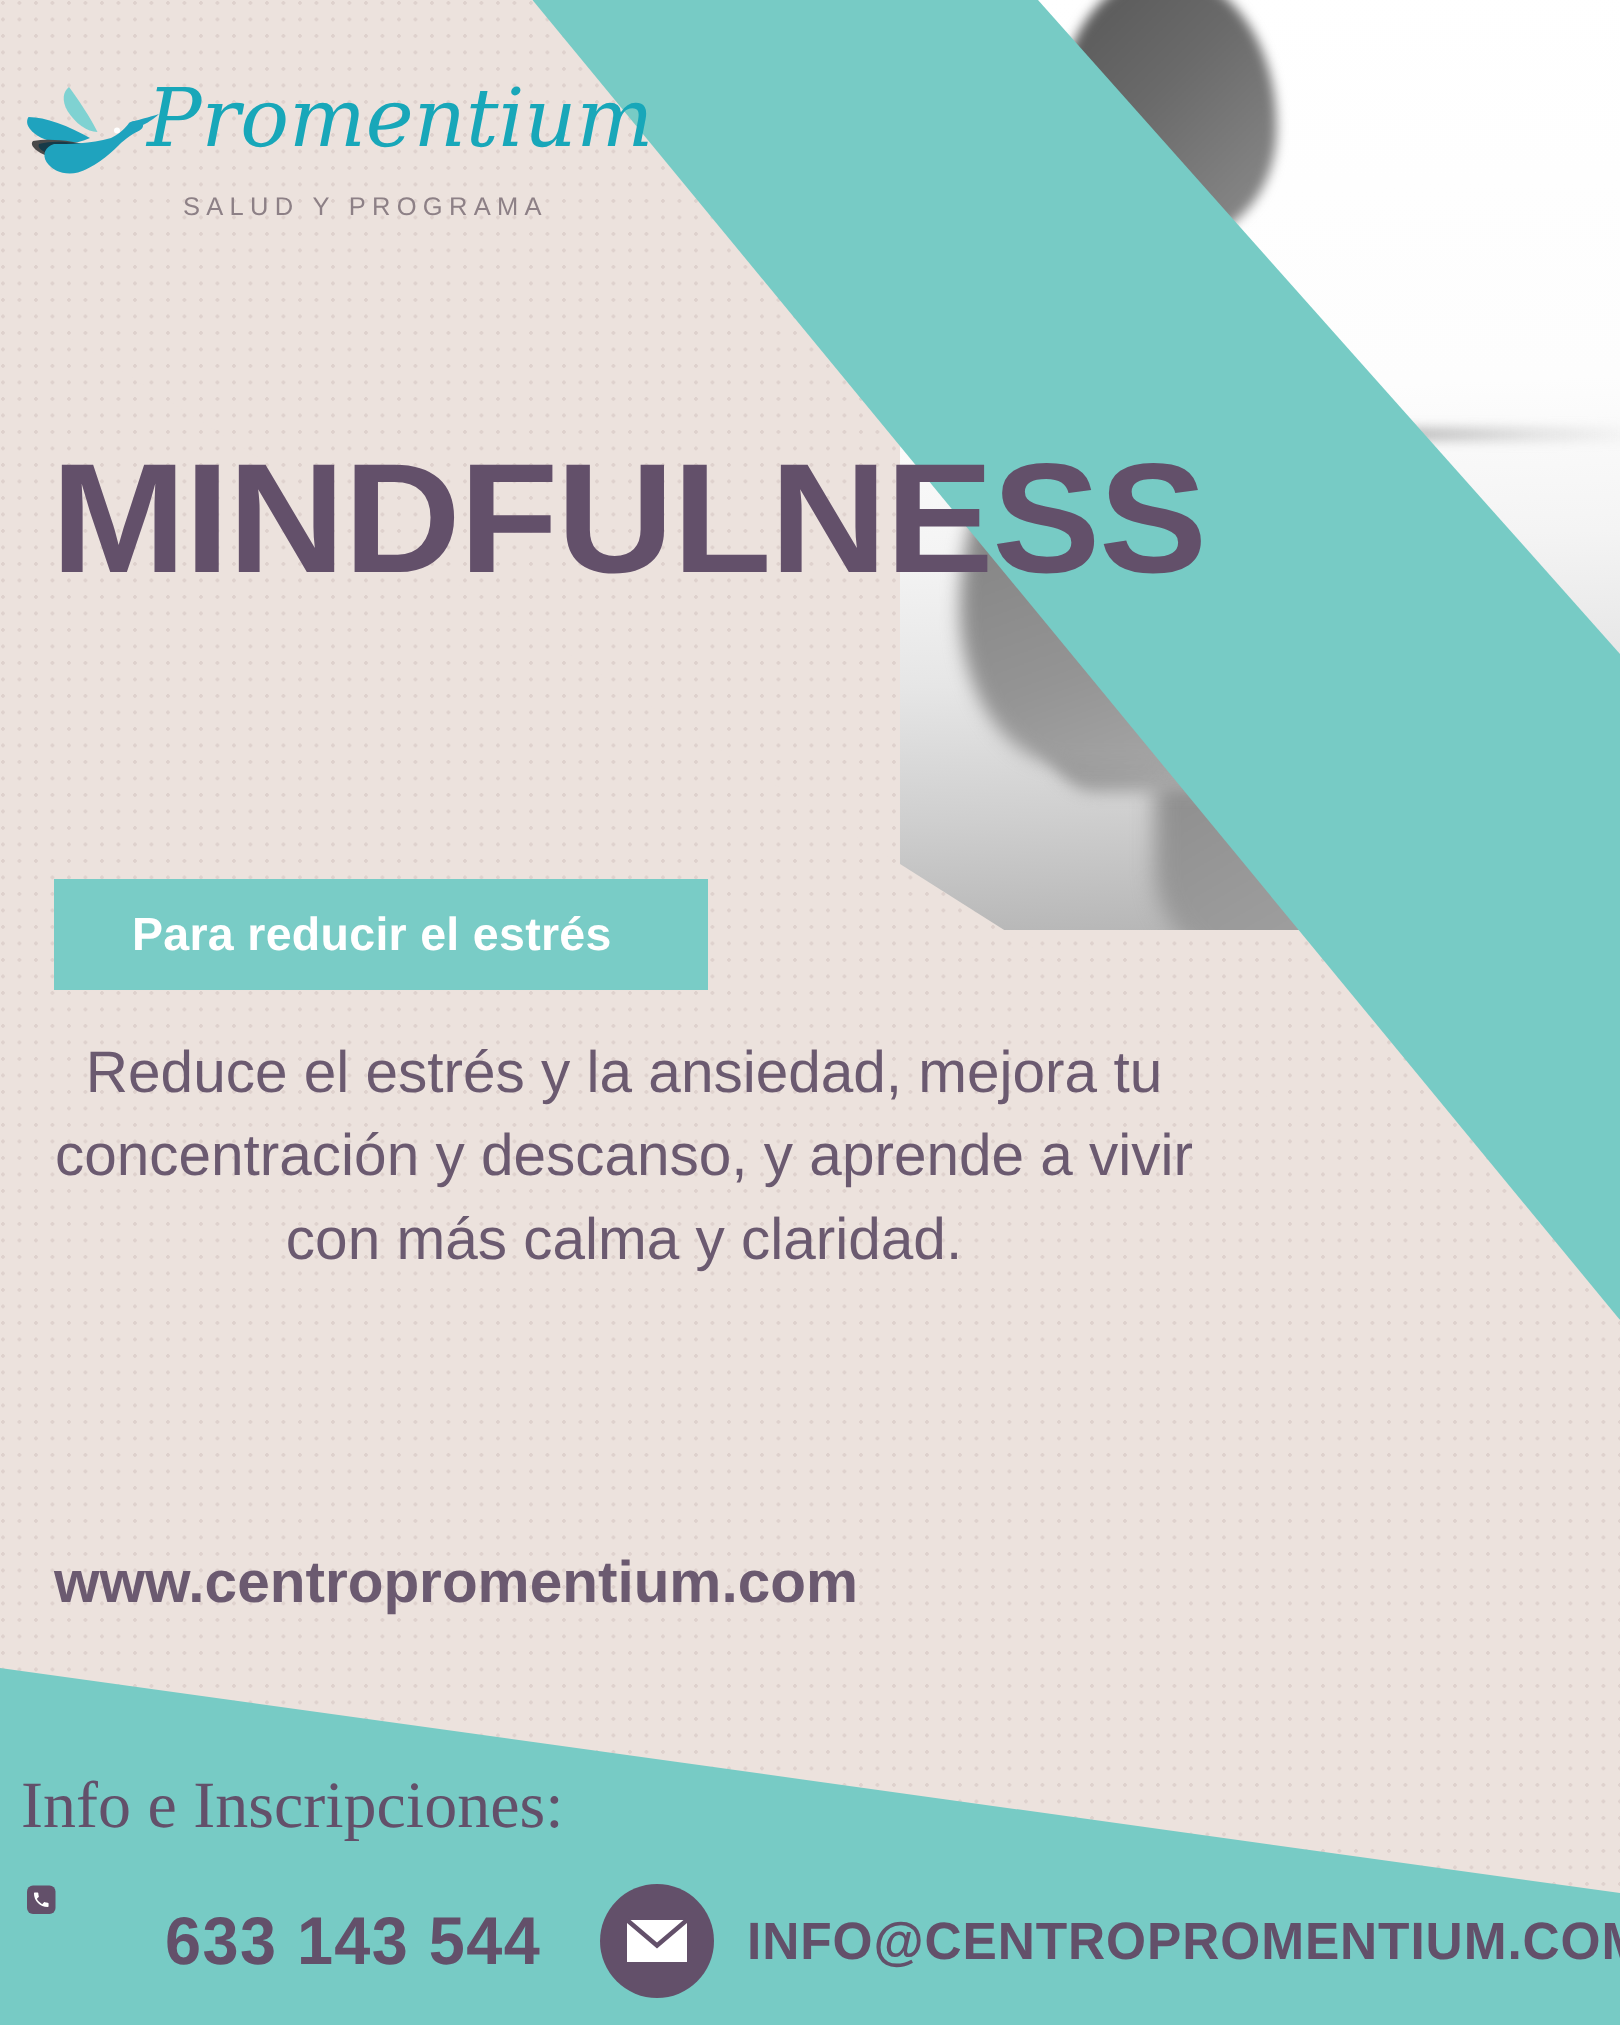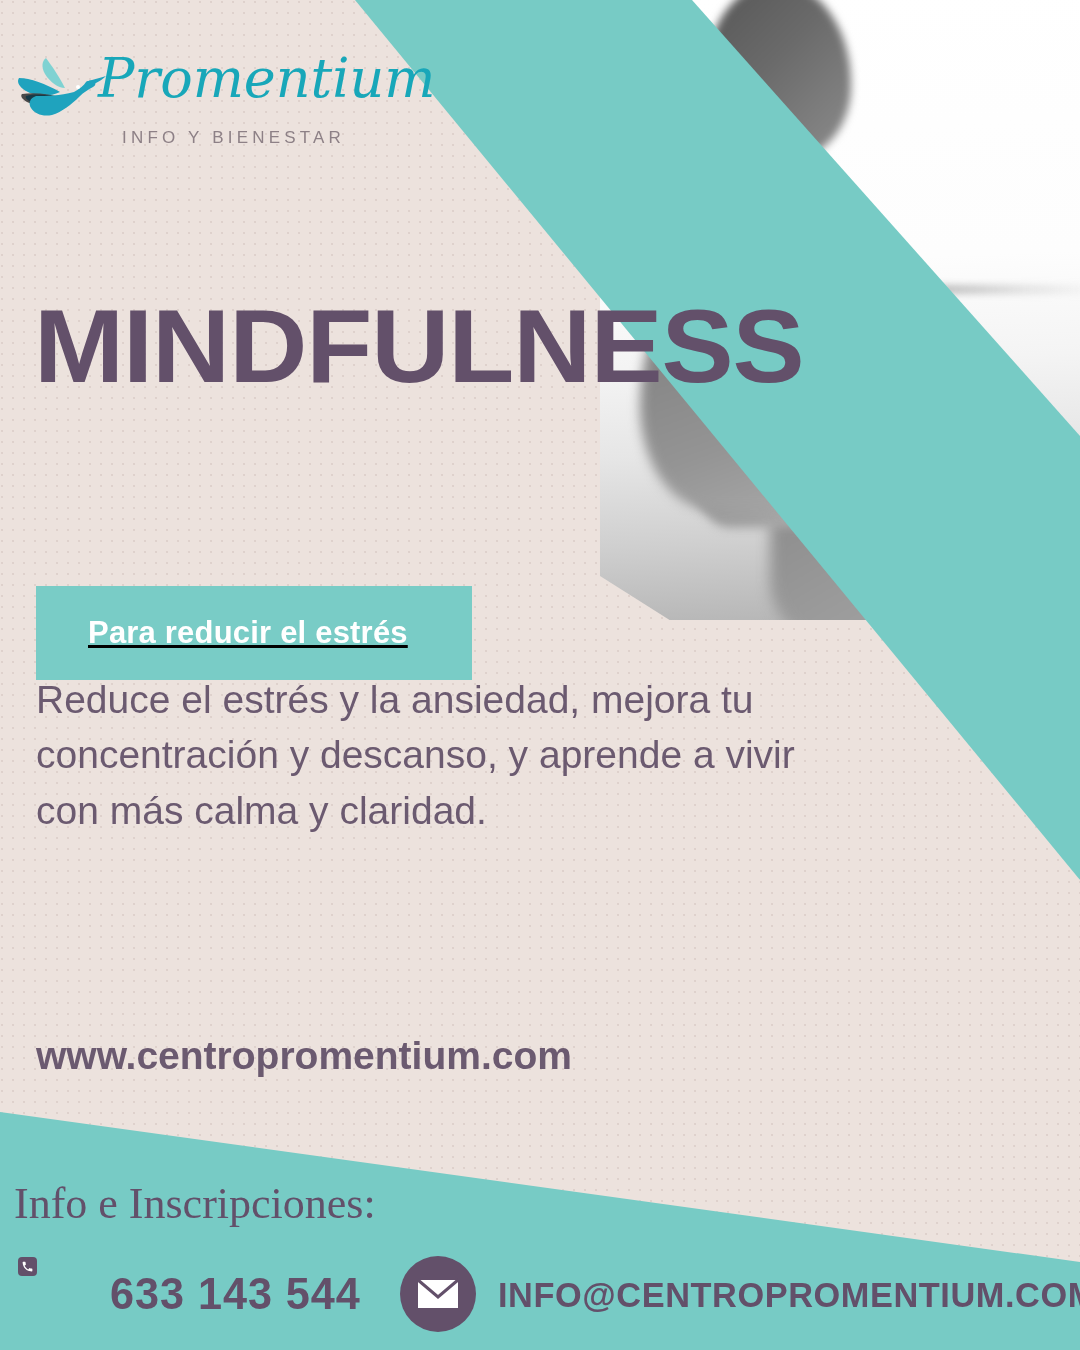--- a/index.html
+++ b/index.html
@@ -9,20 +9,21 @@
     background: #ffffff;
   }
 
   #poster {
     position: relative;
     width: 1080px;
     height: 1350px;
     overflow: hidden;
     font-family: "Liberation Sans", sans-serif;
     background: #ece2dd;
+    text-align: center;
   }
 
   
   .bg-base {
     position: absolute;
     inset: 0;
     background-color: #ece2dd;
   }
   .bg-dots {
     position: absolute;
@@ -249,40 +250,39 @@
     transform: scaleX(1.04);
     transform-origin: left center;
   }
 
   
   .badge {
     position: absolute;
     left: 36px;
     top: 586px;
     width: 436px;
-    height: 94px;
+    height: 74px;
     background: #79ccc6;
     display: flex;
     align-items: center;
-    text-decoration: underline;
   }
   .badge-label {
     color: #ffffff;
     font-size: 31px;
     font-weight: 700;
     letter-spacing: 0.2px;
     padding-left: 52px;
     white-space: nowrap;
   }
 
   
   .body-copy {
     position: absolute;
     left: 36px;
-    top: 672px;
+    top: 688px;
     width: 760px;
     font-size: 39px;
     font-weight: 400;
     line-height: 1.42;
     color: #6b5a70;
   }
 
   
   .web-label {
     position: absolute;
@@ -398,21 +398,21 @@
     <svg class="logo-bird" viewBox="0 0 92 78">
       <path d="M30 6 C36 14 44 26 49 36 C42 36 34 30 29 22 C25 15 26 9 30 6 Z" fill="#7fd2d2"></path>
       <path d="M3 26 C14 26 30 32 44 40 C32 46 16 44 7 37 C2 33 1 29 3 26 Z" fill="#1fa3be"></path>
       <path d="M6 42 C18 40 34 42 47 46 C36 54 20 55 11 50 C6 47 4 44 6 42 Z" fill="#4a4a4a"></path>
       <path d="M10 44 C22 41 36 43 48 47 C38 52 24 53 15 50 C11 48 9 46 10 44 Z" fill="#173a48"></path>
       <path d="M20 44 C30 44 44 44 58 40 C64 37 68 33 70 30 C73 28 77 28 79 30 C80 32 79 34 77 35 C73 37 68 40 63 45 C56 52 46 60 36 63 C27 65 19 62 15 56 C12 51 14 46 20 44 Z" fill="#1fa3be"></path>
       <path d="M70 30 C75 28 84 26 90 24 C86 28 79 32 73 34 Z" fill="#1fa3be"></path>
       <circle cx="62" cy="35" r="2" fill="#ffffff"></circle>
     </svg>
     <div class="logo-word">Promentium</div>
-    <div class="logo-tagline">INFO Y BIENESTAR</div>
+    <div class="logo-tagline">SALUD Y PROGRAMA</div>
   </div>
 
   <div class="headline">MINDFULNESS</div>
 
   <div class="badge">
     <span class="badge-label">Para reducir el estrés</span>
   </div>
 
   <div class="body-copy">Reduce el estrés y la ansiedad, mejora tu concentración y descanso, y aprende a vivir con más calma y claridad.</div>
 

